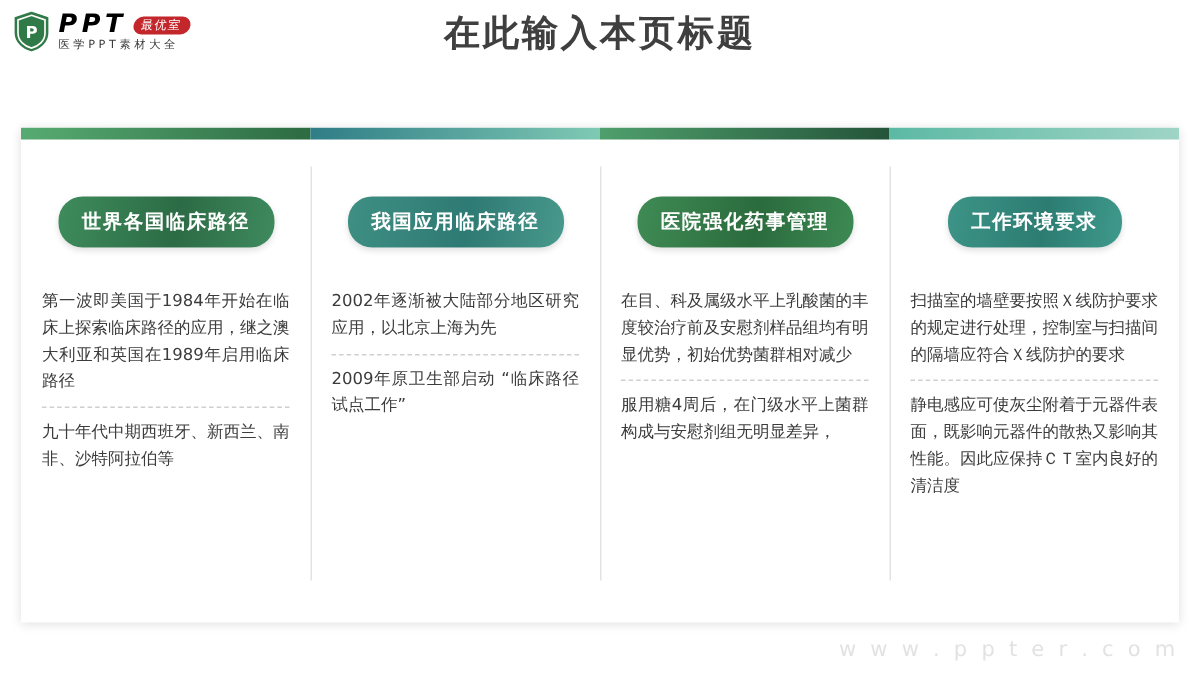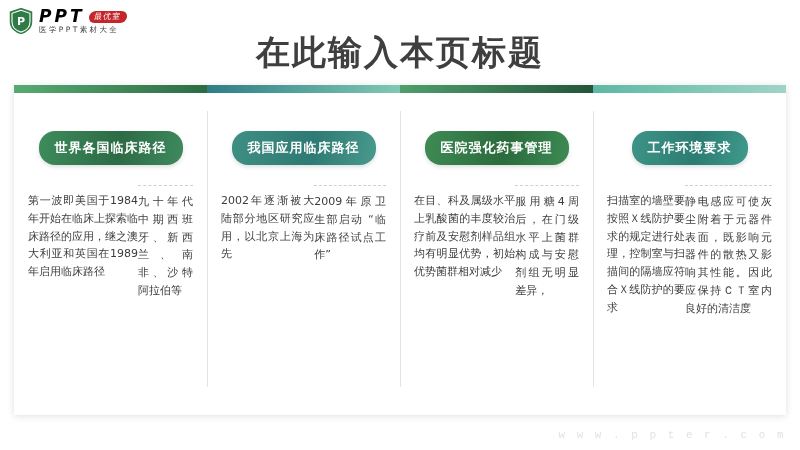--- a/index.html
+++ b/index.html
@@ -27,23 +27,23 @@
     letter-spacing:1px; line-height:1; white-space:nowrap;
     transform:skewX(-8deg);
   }
   .logo-sub {
     font-size:7.5px; color:#3a3a3a; letter-spacing:2.4px;
     line-height:1; white-space:nowrap;
   }
 
   
   .page-title {
-    position:absolute; left:0; right:0; top:30px;
+    position:absolute; left:0; right:0; top:6px;
     text-align:center;
-    font-size:34px; font-weight:bold; color:#3f3f3f;
+    font-size:24px; font-weight:bold; color:#3f3f3f;
     letter-spacing:2px;
   }
 
   
   .card {
     position:absolute; left:14px; top:85px;
     width:772px; height:330px;
     background:#fff;
     box-shadow:0 1px 7px rgba(0,0,0,0.13);
     overflow:hidden;
@@ -76,32 +76,32 @@
     text-align:center;
     white-space:nowrap;
     box-shadow:0 2px 4px rgba(0,0,0,0.13);
     margin-bottom:20px;
   }
   .pill1 { background:linear-gradient(100deg,#3e8c5c 0%,#2c6b45 55%,#3f8a5e 100%); }
   .pill2 { background:linear-gradient(100deg,#3f8f83 0%,#2e7a74 55%,#49998c 100%); }
   .pill3 { background:linear-gradient(100deg,#3f8b55 0%,#2b6b3d 55%,#3d8a54 100%); }
   .pill4 { background:linear-gradient(100deg,#3d9487 0%,#2c7c72 55%,#3f9a8c 100%); }
 
-  .paras { display:flex; flex-direction:row; }
+  .paras { display:flex; flex-direction:column; }
   .para {
     font-size:11px; color:#3c3c3c; line-height:1.62;
     padding:7px 0 8px 0;
     text-align:justify;
   }
   .para + .para { border-top:1px dashed #cfcfcf; }
 
   
   .watermark {
     position:absolute; right:14px; bottom:9px;
-    font-size:11px; color:#e2e2e2; letter-spacing:2.5px;font-family:Liberation Mono, monospace;
+    font-size:14px; color:#e2e2e2; letter-spacing:2.5px;
   }
 </style>
 </head>
 <body>
 
 <div class="logo">
   <div class="logo-shield">
     <svg width="26" height="30" viewBox="0 0 26 30">
       <path d="M13 1 L25 5 L25 16 C25 23 19 27.5 13 29 C7 27.5 1 23 1 16 L1 5 Z" fill="#2f7a46" stroke="#ffffff" stroke-width="1.5"></path>
       <path d="M13 4.2 L22 7.3 L22 16 C22 21.4 17.6 24.9 13 26.1 C8.4 24.9 4 21.4 4 16 L4 7.3 Z" fill="none" stroke="#ffffff" stroke-width="1.1"></path>

